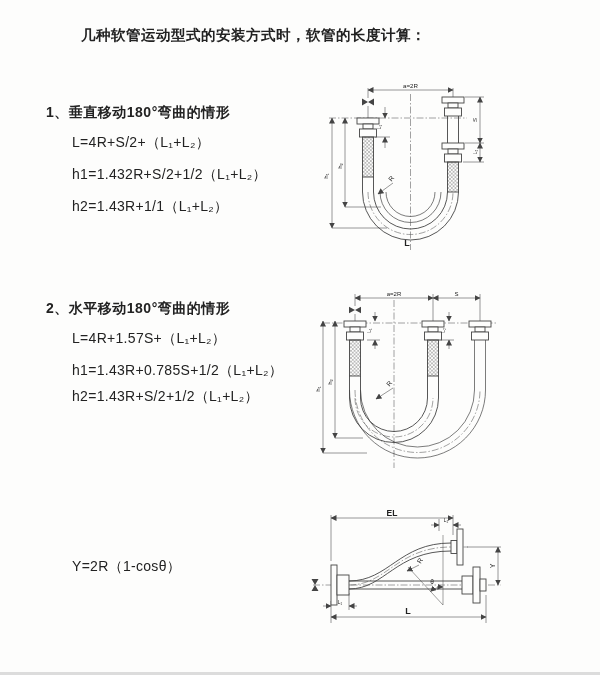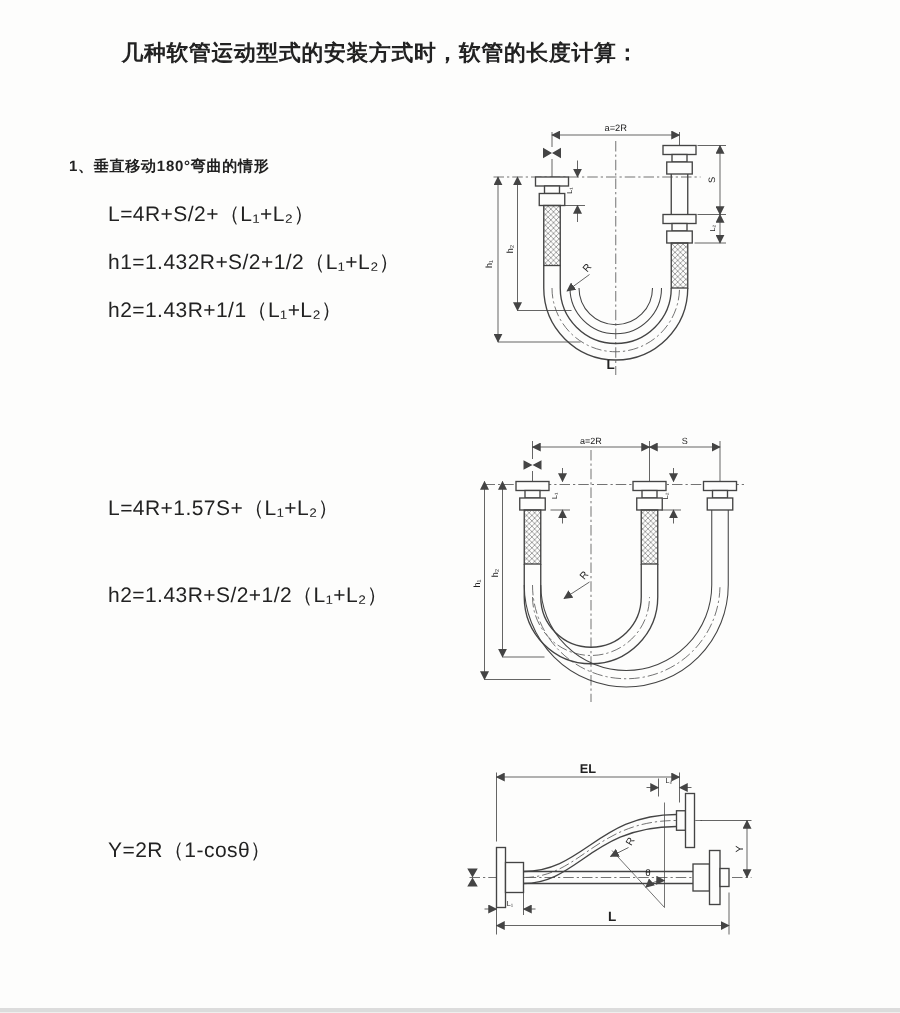--- a/index.html
+++ b/index.html
@@ -14,21 +14,21 @@
     background:#dcdcdc;
   }
   .doc-title {
     position:absolute; left:33px; top:26px;
     font-size:14.5px; font-weight:700; letter-spacing:0.5px;
     white-space:nowrap;
     margin-left:48px;
   }
   .sec-heading {
     position:absolute; left:46px;
-    font-size:10px; font-weight:600; letter-spacing:0.5px;
+    font-size:14px; font-weight:600; letter-spacing:0.5px;
     white-space:nowrap;
   }
   .formula {
     position:absolute; left:72px;
     font-size:14px; font-weight:400; letter-spacing:0.3px;
     white-space:nowrap;
   }
   .diag { position:absolute; }
   .diag text {
     font-family:"Liberation Sans","DejaVu Sans",sans-serif;
@@ -40,21 +40,23 @@
 
 <div class="page">
 
   <div class="doc-title">几种软管运动型式的安装方式时，软管的长度计算：</div>
 
   <div class="sec-heading" style="top:104px">1、垂直移动180°弯曲的情形</div>
   <div class="formula" style="top:134px">L=4R+S/2+（L₁+L₂）</div>
   <div class="formula" style="top:166px">h1=1.432R+S/2+1/2（L₁+L₂）</div>
   <div class="formula" style="top:198px">h2=1.43R+1/1（L₁+L₂）</div>
 
+  <div class="sec-heading" style="top:300px">2、水平移动180°弯曲的情形</div>
   <div class="formula" style="top:330px">L=4R+1.57S+（L₁+L₂）</div>
+  <div class="formula" style="top:362px">h1=1.43R+0.785S+1/2（L₁+L₂）</div>
   <div class="formula" style="top:388px">h2=1.43R+S/2+1/2（L₁+L₂）</div>
 
   <div class="formula" style="top:558px">Y=2R（1-cosθ）</div>
 
   <svg class="diag" style="left:315px;top:80px" width="195" height="172" viewBox="0 0 195 172">
     <defs>
       <marker id="a1" viewBox="0 0 6 6" refX="5.5" refY="3" markerWidth="6" markerHeight="6" markerUnits="userSpaceOnUse" orient="auto-start-reverse">
         <path d="M0,0L6,3L0,6z" fill="#444"></path>
       </marker>
       <pattern id="h1" width="3.6" height="3.6" patternUnits="userSpaceOnUse">

